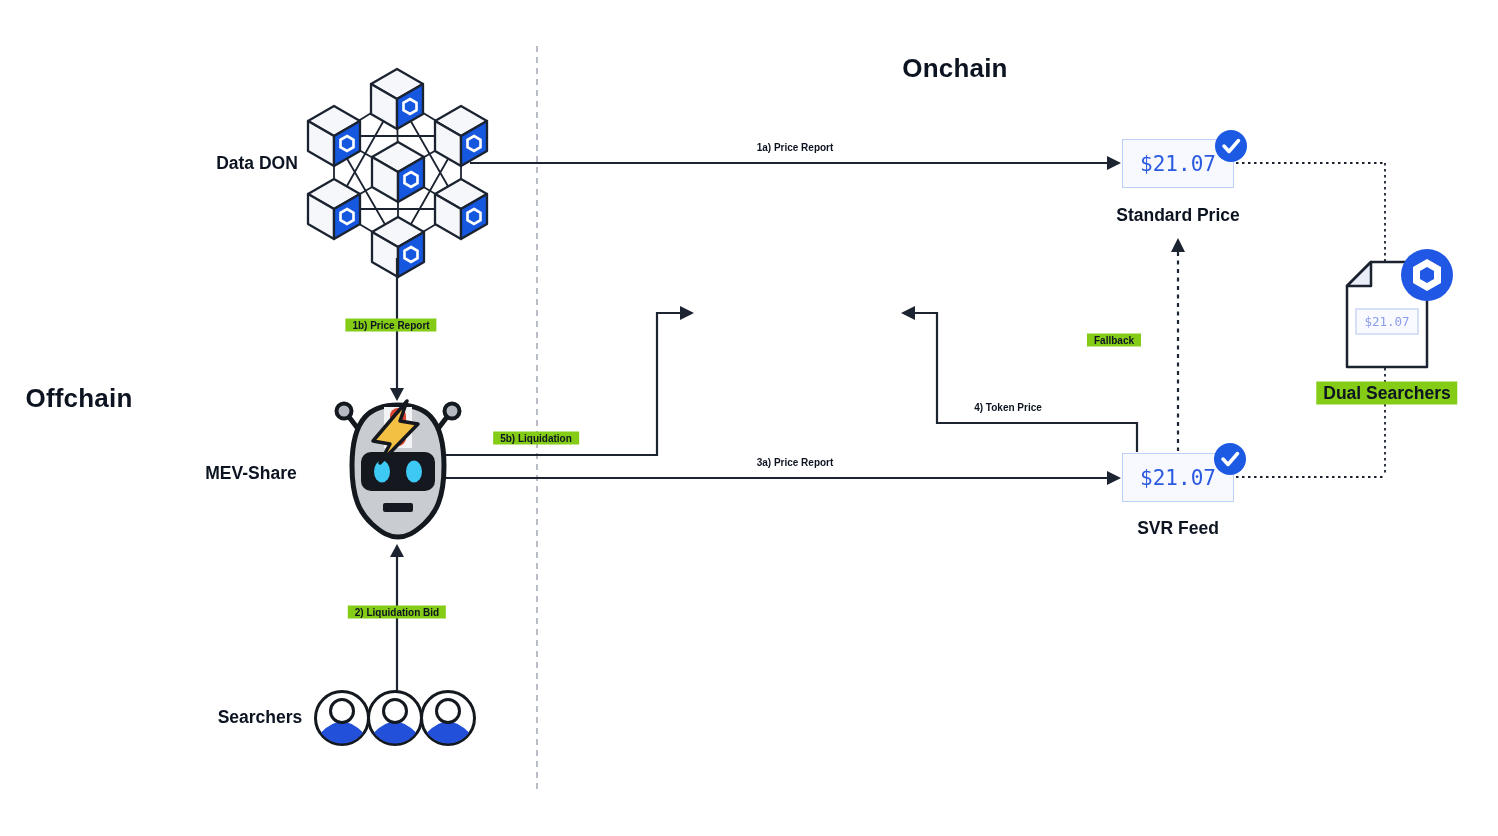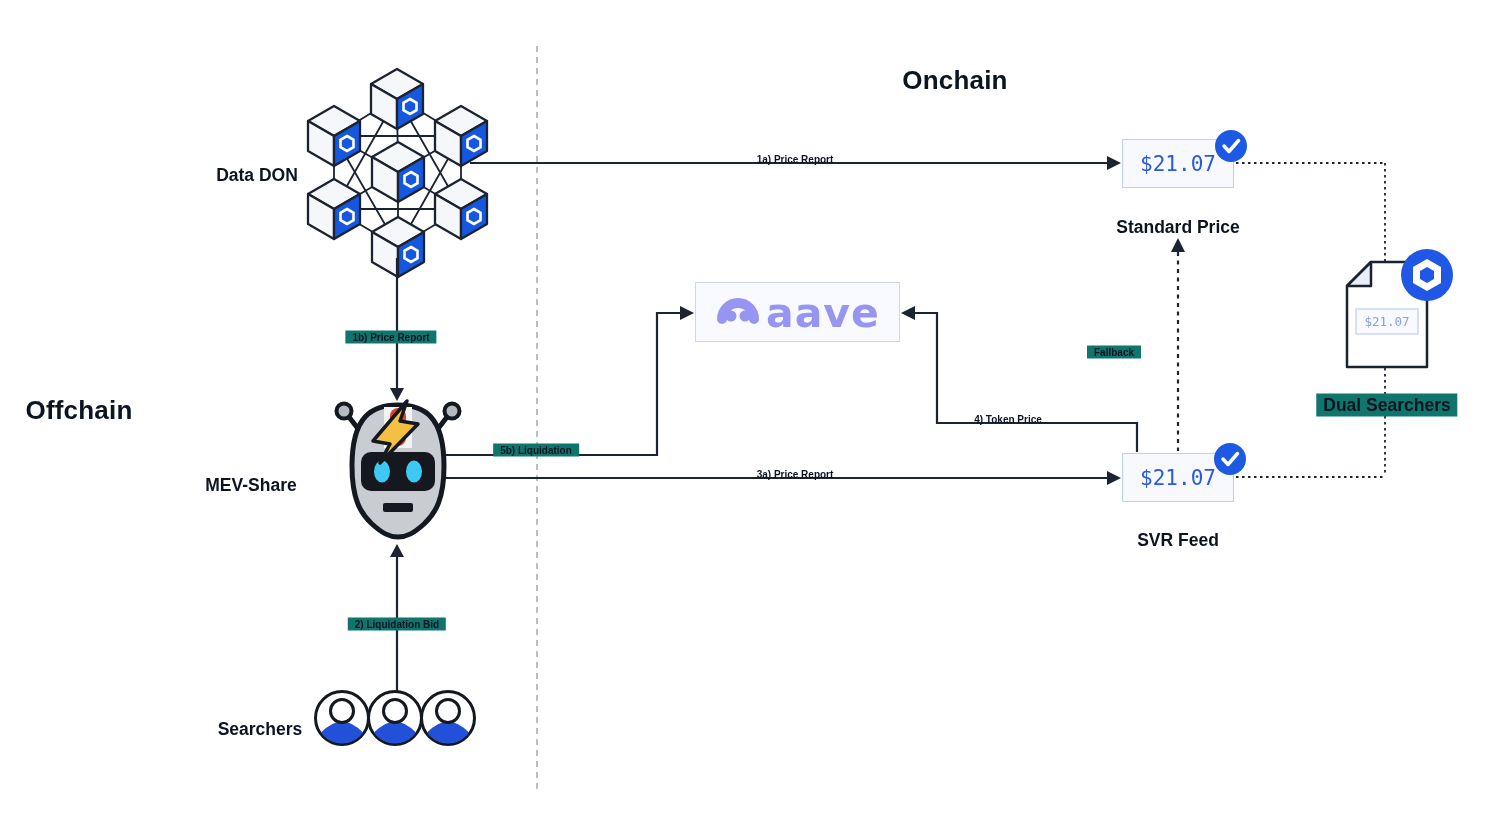--- a/index.html
+++ b/index.html
@@ -1,23 +1,23 @@
 <!DOCTYPE html>
 <html><head>
 <meta charset="utf-8">
 <style>
   html,body{margin:0;padding:0;background:#fff;}
   .canvas{position:relative;width:1498px;height:836px;background:#ffffff;overflow:hidden;
           font-family:"Liberation Sans",sans-serif;}
   svg.layer{position:absolute;left:0;top:0;}
-  .lbl{position:absolute;transform:translate(-50%,-50%);white-space:nowrap;color:#0d1421;font-weight:700;margin-top:12px;}
+  .lbl{position:absolute;transform:translate(-50%,-50%);white-space:nowrap;color:#0d1421;font-weight:700;}
   .title{font-size:26px;letter-spacing:0.2px;}
   .node-lbl{font-size:17.5px;}
   .arrow-lbl{font-size:10px;}
-  .masked{background:#0f766e;padding:1px 7px;}
+  .masked{background:#84cc16;padding:1px 7px;}
   .feed-box{position:absolute;width:112px;height:49px;background:#f7f9fe;border:1.6px solid #bccff7;
             display:flex;align-items:center;justify-content:center;box-sizing:border-box;}
   .price{font-family:"DejaVu Sans Mono",monospace;font-size:21px;color:#2b59e0;}
   .check-badge{position:absolute;width:32px;height:32px;border-radius:50%;background:#1d5ae4;}
   .aave-box{position:absolute;left:695px;top:282px;width:205px;height:60px;background:#f9faff;
             border:1.6px solid #ccd5f4;box-sizing:border-box;}
 </style>
 </head>
 <body>
 
@@ -142,22 +142,14 @@
     <svg width="32" height="32" viewBox="0 0 32 32">
       <path d="M9,16 L14,21.5 L23.5,10.5" stroke="#fff" stroke-width="3.5" fill="none" stroke-linecap="round" stroke-linejoin="round"></path>
     </svg>
   </div>
   <div class="check-badge" style="left:1214px;top:443px">
     <svg width="32" height="32" viewBox="0 0 32 32">
       <path d="M9,16 L14,21.5 L23.5,10.5" stroke="#fff" stroke-width="3.5" fill="none" stroke-linecap="round" stroke-linejoin="round"></path>
     </svg>
   </div>
 
-  <div class="aave-box">
-    <svg width="202" height="57" viewBox="0 0 202 57">
-      <path d="M26,36 A16,16 0 0 1 58,36" stroke="#9795f2" stroke-width="10" fill="none" stroke-linecap="round"></path>
-      <circle cx="35" cy="33" r="5.5" fill="#9795f2"></circle>
-      <circle cx="49" cy="33" r="5.5" fill="#9795f2"></circle>
-      <text x="70" y="44" font-size="41" font-weight="bold" fill="#9795f2" letter-spacing="1" font-family="'DejaVu Sans',sans-serif">aave</text>
-    </svg>
-  </div>
 
 </div>
 
 </body></html>

